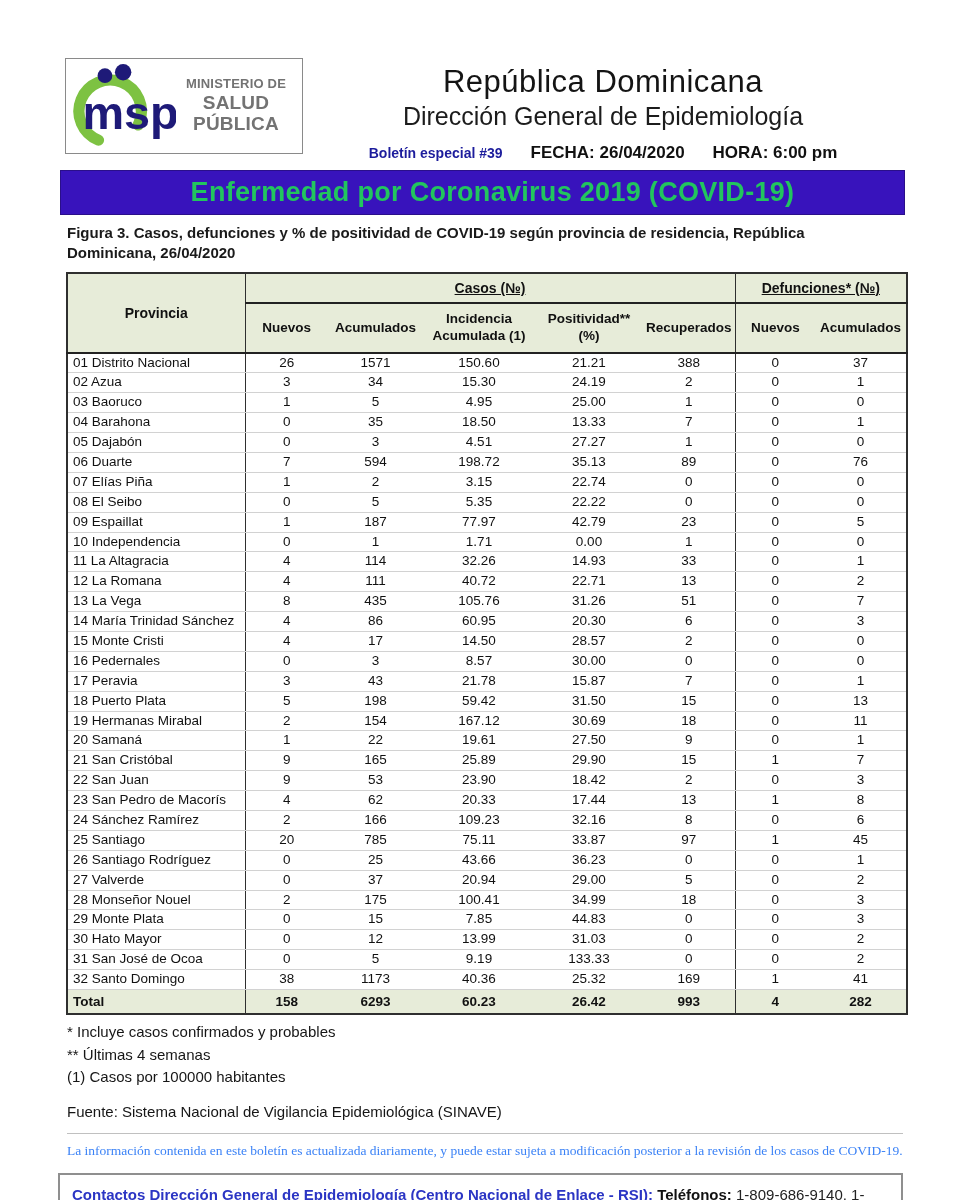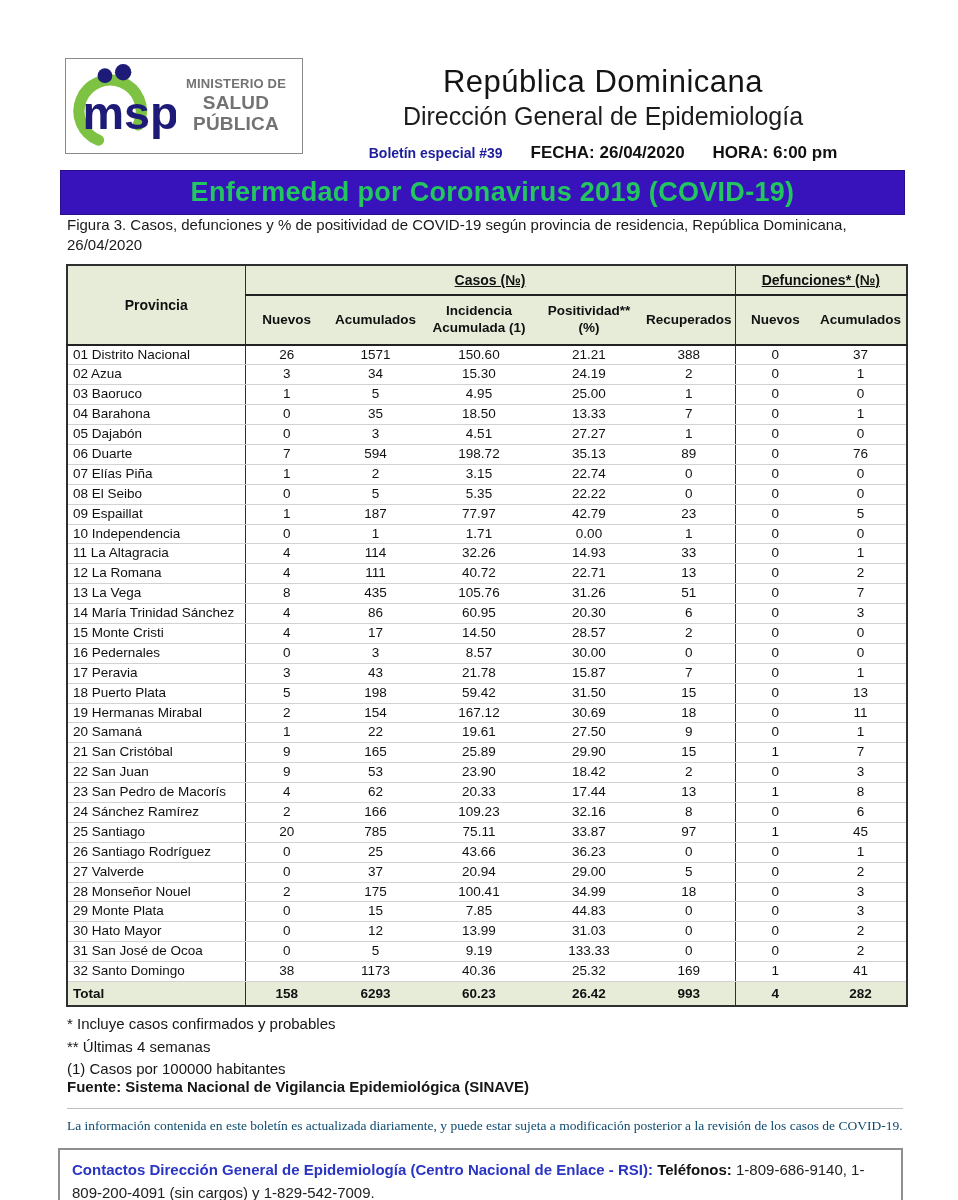--- a/index.html
+++ b/index.html
@@ -72,23 +72,23 @@
     color: #22c55e;
     font-size: 27px;
     font-weight: bold;
     text-align: center;
     line-height: 42px;
     letter-spacing: 0.3px;
     padding-left: 20px;
   }
   
   .caption {
-    margin: 0 60px 10px 67px;
+    margin: 8px 60px 10px 67px;
     font-size: 15px;
-    font-weight: normal;
+    font-weight: bold;
     line-height: 1.3;
     color: #1a1a1a;
   }
   
   table.data {
     margin-left: 66px;
     border-collapse: collapse;
     table-layout: fixed;
     width: 840px;
     font-size: 13.5px;
@@ -120,29 +120,29 @@
     font-weight: bold;
     height: 20px;
     text-align: center;
     border-top: 1px solid #222;
     padding: 4px 4px;
   }
   tfoot td.prov { text-align: left; padding-left: 5px; }
   
   .footnotes { margin: 8px 55px 0 67px; font-size: 15px; color: #161616; }
   .footnotes .fn { margin-top: 5.5px; }
-  .footnotes .source { font-weight: bold; margin-top: 1px; }
+  .footnotes .source { font-weight: normal; margin-top: 18px; }
   
   .disclaimer {
     margin: 13px 55px 0 67px;
     padding-top: 9px;
     border-top: 1px solid #c0c0c0;
     font-family: "Liberation Serif", serif;
     font-size: 13.5px;
-    color: #0c4a6e;
+    color: #3b82f6;
   }
   
   .contact-box {
     margin: 14px 55px 0 58px;
     border: 2px solid #8f8f8f;
     padding: 9px 12px;
     font-size: 15px;
     line-height: 1.5;
     color: #222;
   }

